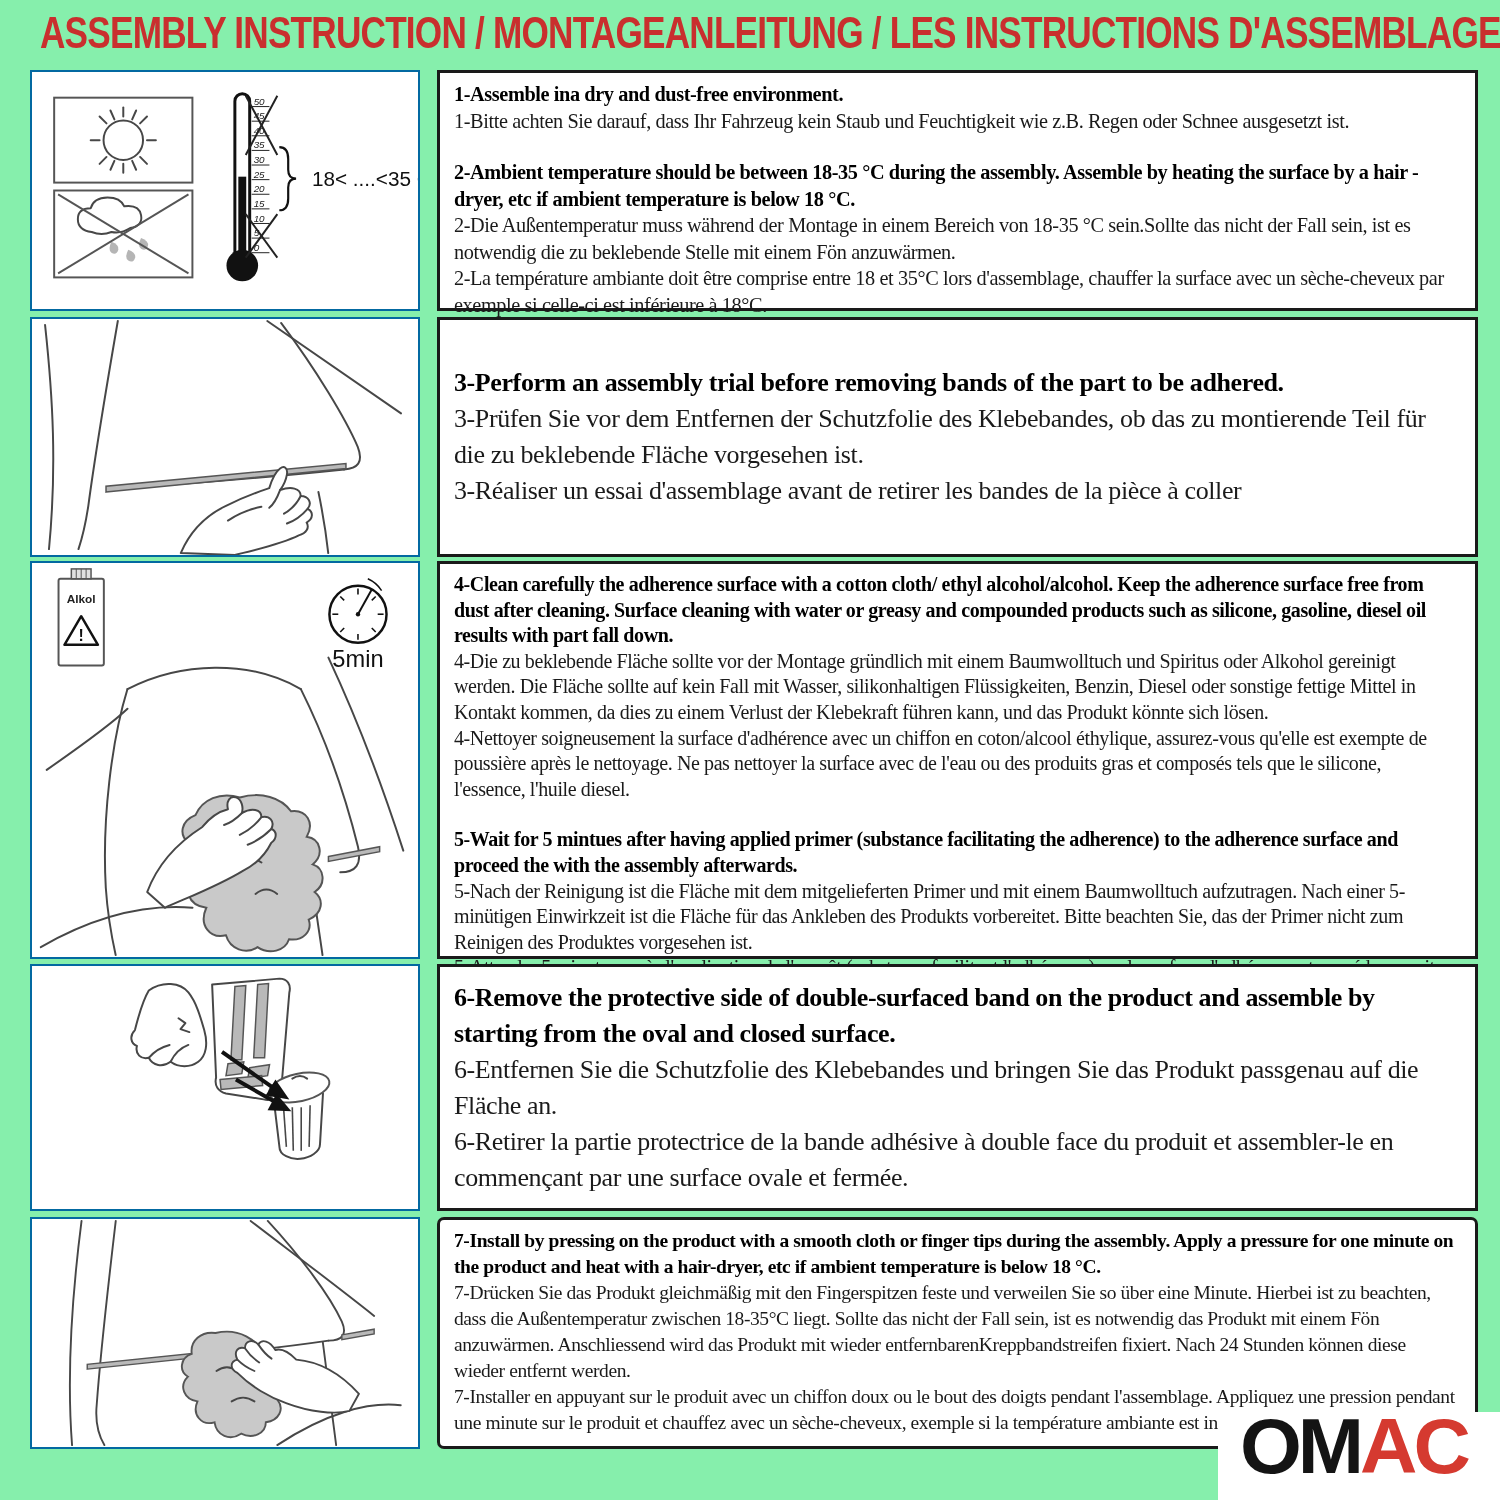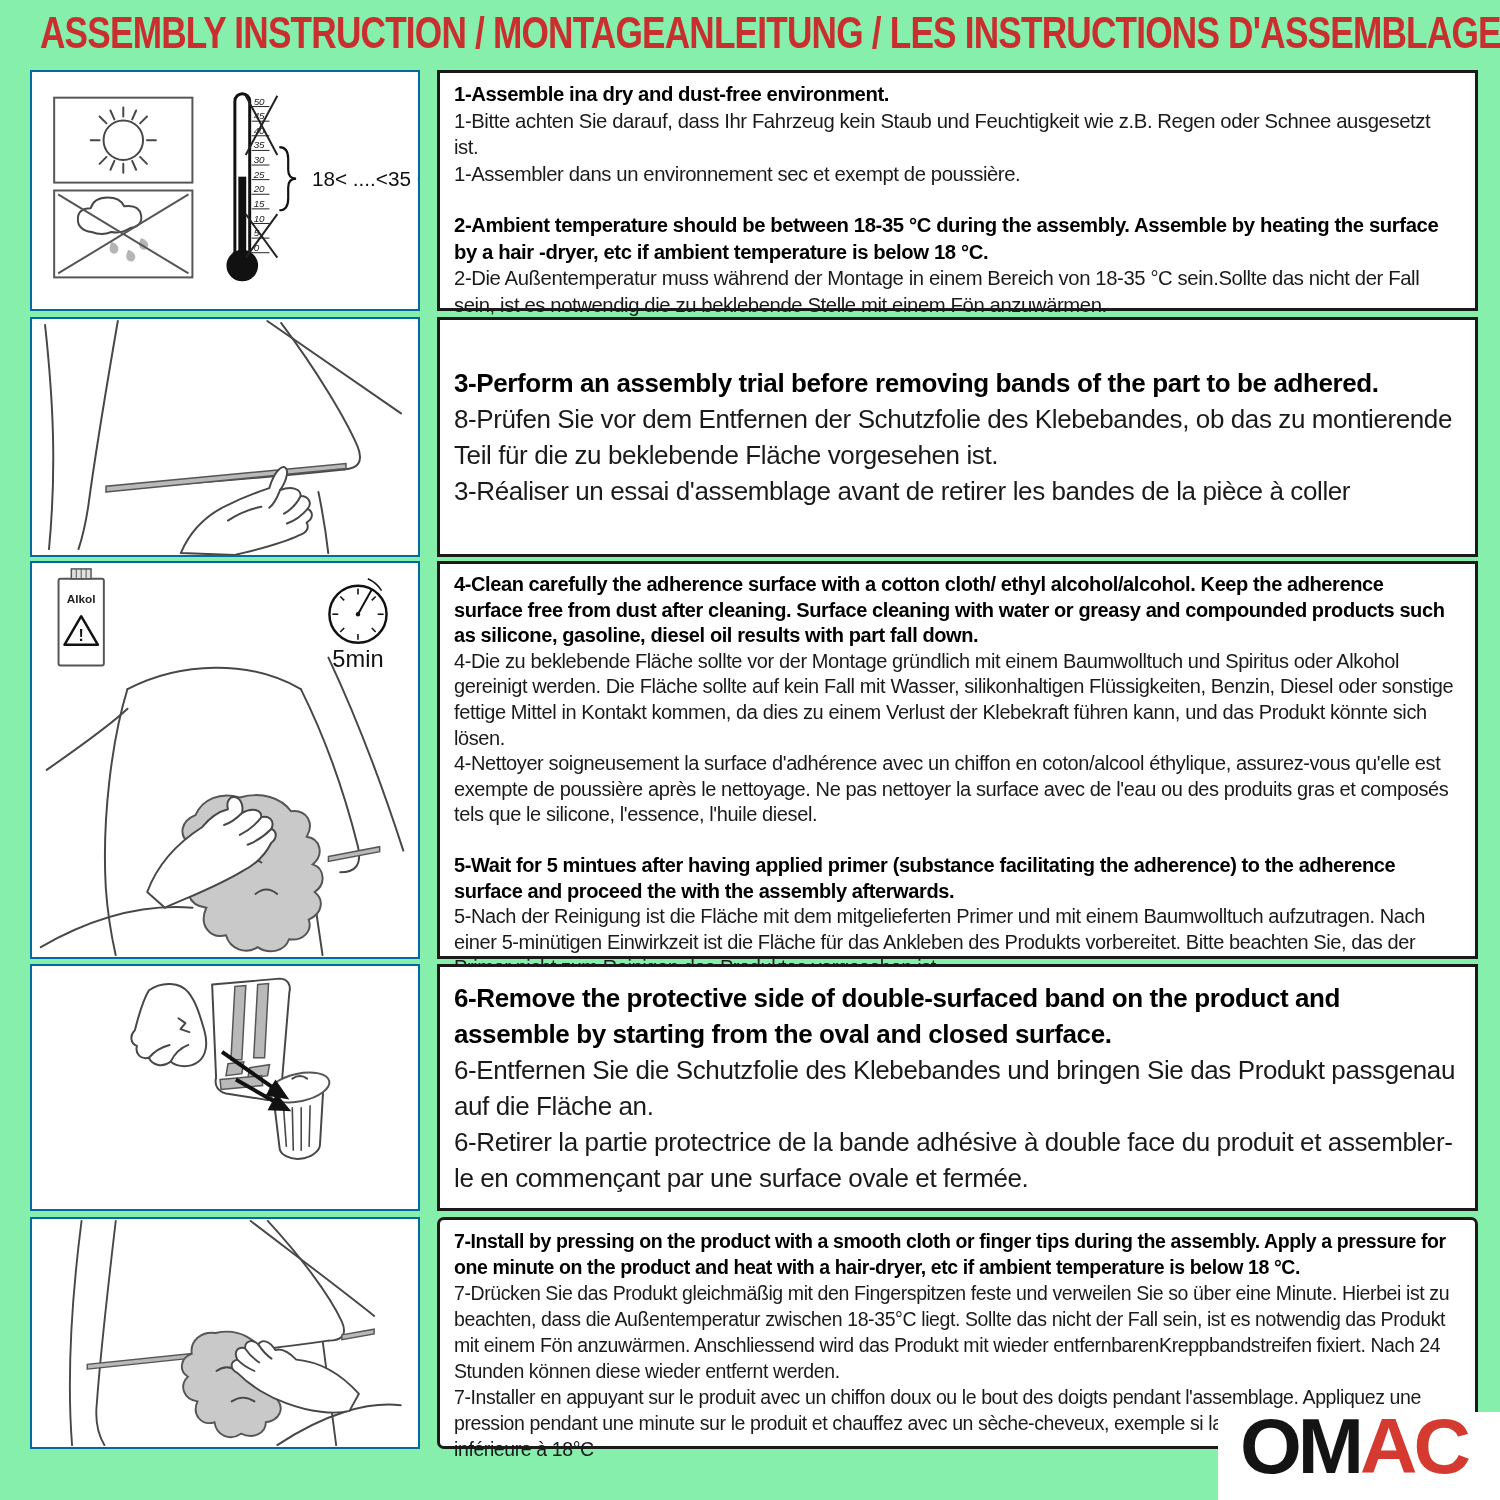--- a/index.html
+++ b/index.html
@@ -4,21 +4,21 @@
 <style>
   html,body{margin:0;padding:0;background:#ffffff;}
   #sheet{position:relative;width:1500px;height:1500px;background:#86efac;overflow:hidden;
          font-family:"Liberation Sans","DejaVu Sans",sans-serif;color:#1a1a1a;}
   
   #title{position:absolute;left:40px;top:8px;font-size:44px;font-weight:800;color:#c92f2e;
          white-space:nowrap;letter-spacing:-1px;transform:scaleX(0.8);transform-origin:left top;}
   
   .figbox{position:absolute;left:30px;width:390px;background:#fff;border:2px solid #0369a1;box-sizing:border-box;}
   .textbox{position:absolute;left:437px;width:1041px;background:#fff;border:3px solid #1a1a1a;box-sizing:border-box;
-           padding:8px 20px 8px 14px;}
+           padding:8px 20px 8px 14px;font-family:Liberation Serif, serif;}
   .r1{top:70px;height:241px}
   .r2{top:317px;height:240px}
   .r3{top:561px;height:398px}
   .r4{top:964px;height:247px}
   .r5{top:1217px;height:232px}
   .textbox p{margin:0;letter-spacing:-0.4px;}
   .sm{font-size:20.3px;line-height:26.5px;}
   .sm3{font-size:20px;line-height:25.6px;}
   .sm5{font-size:19.5px;line-height:26px;border-radius:7px;}
   .lg{font-size:26px;line-height:36px;display:flex;flex-direction:column;justify-content:center;}
@@ -109,21 +109,20 @@
         </g>
         <path d="M250,76 Q259,76 259,88 L259,99 Q259,108 267,108 Q259,108 259,117 L259,128 Q259,140 250,140" fill="none" stroke="#111" stroke-width="2.2"></path>
         <text x="283" y="115" font-size="21" fill="#111">18&lt; ....&lt;35 C</text>
       </g>
     </svg>
   </div>
   <div class="textbox sm r1">
     <div>
         <p class="b">1-Assemble ina dry and dust-free environment.</p>
         <p>1-Bitte achten Sie darauf, dass Ihr Fahrzeug kein Staub und Feuchtigkeit wie z.B. Regen oder Schnee ausgesetzt ist.</p>
-        <p>1-Assembler dans un environnement sec et exempt de poussière.</p>
         <p class="sp"></p>
         <p class="b">2-Ambient temperature should be between 18-35 °C  during the assembly. Assemble by heating the surface by a hair -dryer, etc if ambient temperature is below 18 °C.</p>
         <p>2-Die Außentemperatur muss während der Montage in einem Bereich von 18-35 °C  sein.Sollte das nicht der Fall sein, ist es notwendig die zu beklebende Stelle mit einem Fön anzuwärmen.</p>
         <p>2-La température ambiante doit être comprise entre 18 et 35°C lors d'assemblage, chauffer la surface avec un sèche-cheveux par exemple si celle-ci est inférieure à 18°C.</p>
       </div>
   </div>
 
   <div class="figbox r2">
     <svg viewBox="0 0 390 240">
       <g class="ln">
@@ -142,21 +141,21 @@
           <path d="M272,180 C268,188 262,194 255,198"></path>
           <path d="M279,193 C273,200 266,205 258,208"></path>
           <path d="M198,205 C210,197 222,193 232,191"></path>
         </g>
       </g>
     </svg>
   </div>
   <div class="textbox lg r2">
     <div>
         <p class="b">3-Perform an assembly trial before removing bands of the part to be adhered.</p>
-        <p>8-Prüfen Sie vor dem Entfernen der Schutzfolie des Klebebandes, ob das zu montierende Teil für die zu beklebende Fläche vorgesehen ist.</p>
+        <p>3-Prüfen Sie vor dem Entfernen der Schutzfolie des Klebebandes, ob das zu montierende Teil für die zu beklebende Fläche vorgesehen ist.</p>
         <p>3-Réaliser un essai d'assemblage avant de retirer les bandes de la pièce à coller</p>
       </div>
   </div>
 
   <div class="figbox r3">
     <svg viewBox="0 0 390 400">
       <g>
         <rect x="26" y="16" width="46" height="88" rx="2" fill="#fff" stroke="#555" stroke-width="2"></rect>
         <rect x="39" y="6" width="20" height="10" fill="#e0e0e0" stroke="#555" stroke-width="1.5"></rect>
         <line x1="44" y1="6" x2="44" y2="16" stroke="#555"></line>

